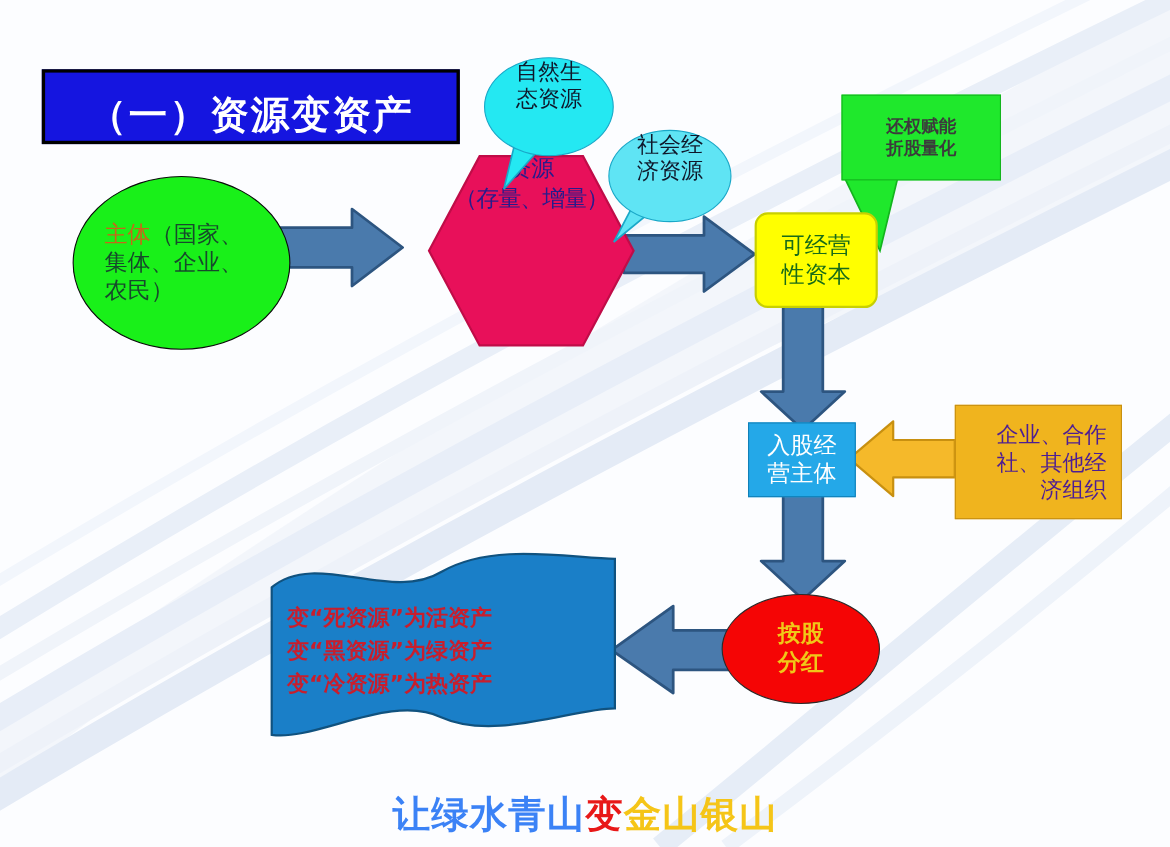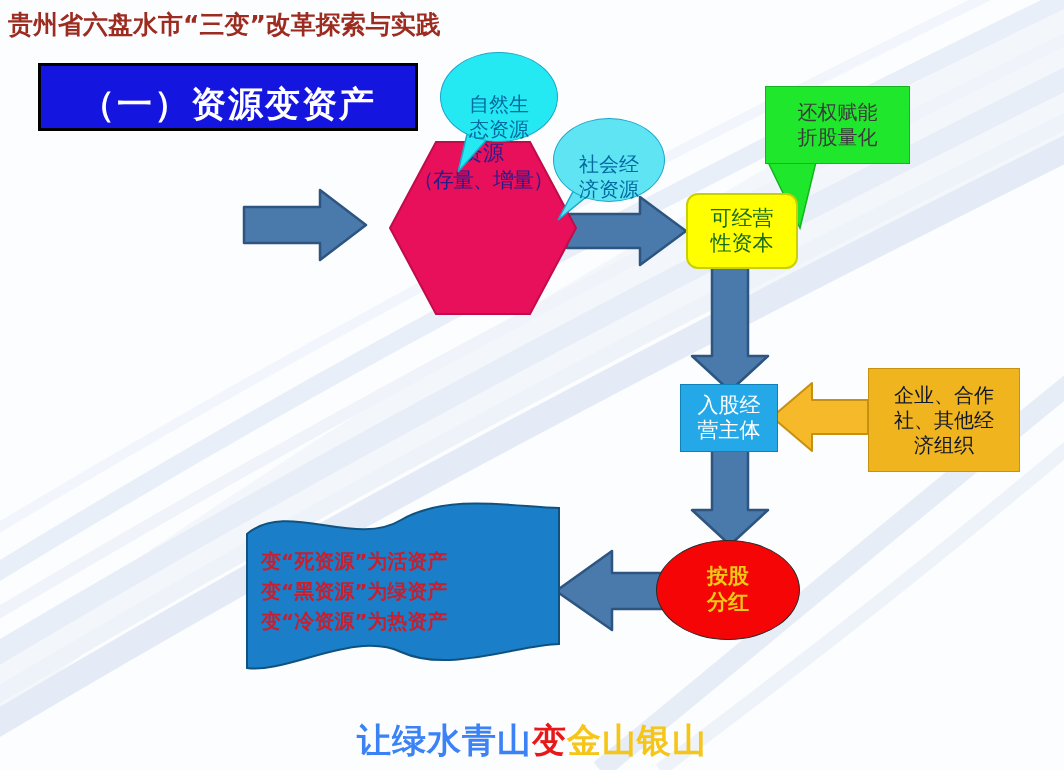--- a/index.html
+++ b/index.html
@@ -63,47 +63,47 @@
     display: flex; flex-direction: column; align-items: center; justify-content: flex-start;
     color: #261c8c; font-size: 21px; line-height: 1.3; font-weight: 500;
     white-space: nowrap; pointer-events: none;
   }
   #resource-hex .hexlabel .l2 { letter-spacing: -1px; }
 
   
   .callout-oval {
     position: absolute; z-index: 6;
     border-radius: 50%;
-    display: flex; align-items: flex-end; justify-content: center;
+    display: flex; align-items: flex-start; justify-content: center;
     text-align: center; line-height: 1.22;
-    color: #0369a1; font-size: 20px; font-weight: 500;
+    color: #0f172a; font-size: 20px; font-weight: 500;
   }
   #callout-natural {
     left: 440px; top: 52px; width: 118px; height: 90px;
     background: #24e8f2; border: 1px solid #1aa8c8;
   }
   #callout-social {
     left: 553px; top: 118px; width: 112px; height: 84px;
     background: #5fe4f4; border: 1px solid #1aa8c8;
   }
   #callout-green {
     position: absolute; left: 765px; top: 86px;
     width: 145px; height: 78px; z-index: 6;
     background: #1fe82c; border: 1px solid #13b41d;
     display: flex; align-items: center; justify-content: center;
   }
   #callout-green .txt {
-    font-size: 20px; line-height: 1.25; color: #3b3b3b;
-    text-align: left; font-weight: 400;
+    font-size: 16px; line-height: 1.25; color: #3b3b3b;
+    text-align: left; font-weight: 700;
   }
 
   
   #capital-box {
     position: absolute; left: 686px; top: 193px;
-    width: 112px; height: 76px; z-index: 5;
+    width: 112px; height: 87px; z-index: 5;
     background: #ffff00; border: 2px solid #c8d000; border-radius: 12px;
     display: flex; align-items: center; justify-content: center;
   }
   #capital-box .txt {
     font-size: 21px; line-height: 1.2; color: #186b18;
     text-align: center; font-weight: 500;
   }
 
   
   #entity-box {
@@ -118,22 +118,22 @@
   }
 
   
   #org-box {
     position: absolute; left: 868px; top: 368px;
     width: 152px; height: 104px; z-index: 5;
     background: #f0b41e; border: 1px solid #c89010;
     display: flex; align-items: center; justify-content: center;
   }
   #org-box .txt {
-    font-size: 20px; line-height: 1.25; color: #0f172a;
-    text-align: center; width: 124px; font-weight: 500;
+    font-size: 20px; line-height: 1.25; color: #4c1d95;
+    text-align: right; width: 124px; font-weight: 500;
   }
 
   
   #dividend-oval {
     position: absolute; left: 656px; top: 540px;
     width: 144px; height: 100px; z-index: 5;
     background: #f50505; border: 1px solid #2a2a2a; border-radius: 50%;
     display: flex; align-items: center; justify-content: center;
   }
   #dividend-oval .txt {
@@ -179,21 +179,20 @@
     <path d="M-80,770 C200,600 520,420 1124,120" stroke="#e4ebf6" stroke-width="26" fill="none"></path>
     <path d="M-80,742 C200,572 520,392 1124,92" stroke="#eef2f9" stroke-width="16" fill="none"></path>
     <path d="M-80,700 C200,530 520,350 1124,50" stroke="#e8eef8" stroke-width="22" fill="none"></path>
     <path d="M-80,660 C200,490 520,310 1124,10" stroke="#f0f4fa" stroke-width="12" fill="none"></path>
     <path d="M-80,620 C160,470 480,280 1124,-30" stroke="#e9eff8" stroke-width="18" fill="none"></path>
     <path d="M-80,575 C160,430 480,240 1124,-70" stroke="#f2f6fc" stroke-width="10" fill="none"></path>
     <path d="M600,770 C760,640 900,520 1124,340" stroke="#e6edf7" stroke-width="20" fill="none"></path>
     <path d="M660,770 C820,650 960,540 1124,400" stroke="#eef3fa" stroke-width="14" fill="none"></path>
   </svg>
 
-  <div id="title">贵州省六盘水市“三变”改革探索与实践</div>
 
   <div id="header-banner">
     <span>（一）资源变资产</span>
   </div>
 
   <svg id="arrows" viewBox="0 0 1064 770">
 
     <g>
       <path d="M244,207 L320,207 L320,190 L366,225 L320,260 L320,243 L244,243 Z" fill="#4a7aac" stroke="#2d5580" stroke-width="2.5" stroke-linejoin="round"></path>
     </g>
@@ -212,20 +211,25 @@
 
     <g>
       <path d="M712,450 L748,450 L748,510 L768,510 L730,545 L692,510 L712,510 Z" fill="#4a7aac" stroke="#2d5580" stroke-width="2.5" stroke-linejoin="round"></path>
     </g>
 
     <g>
       <path d="M672,573 L612,573 L612,551 L556,591 L612,630 L612,609 L672,609 Z" fill="#4a7aac" stroke="#2d5580" stroke-width="2.5" stroke-linejoin="round"></path>
     </g>
   </svg>
 
+  <div id="subject-circle">
+    <div class="txt">
+      <em>主体</em><span>（国家、集体、企业、农民）</span>
+    </div>
+  </div>
 
   <div id="resource-hex">
     <svg width="190" height="176" viewBox="0 0 190 176">
       <polygon points="48,2 142,2 188,88 142,174 48,174 2,88" fill="#e8105a" stroke="#c00c48" stroke-width="2"></polygon>
     </svg>
     <div class="hexlabel">
       <div class="l1">资源</div>
       <div class="l2">（存量、增量）</div>
     </div>
   </div>

